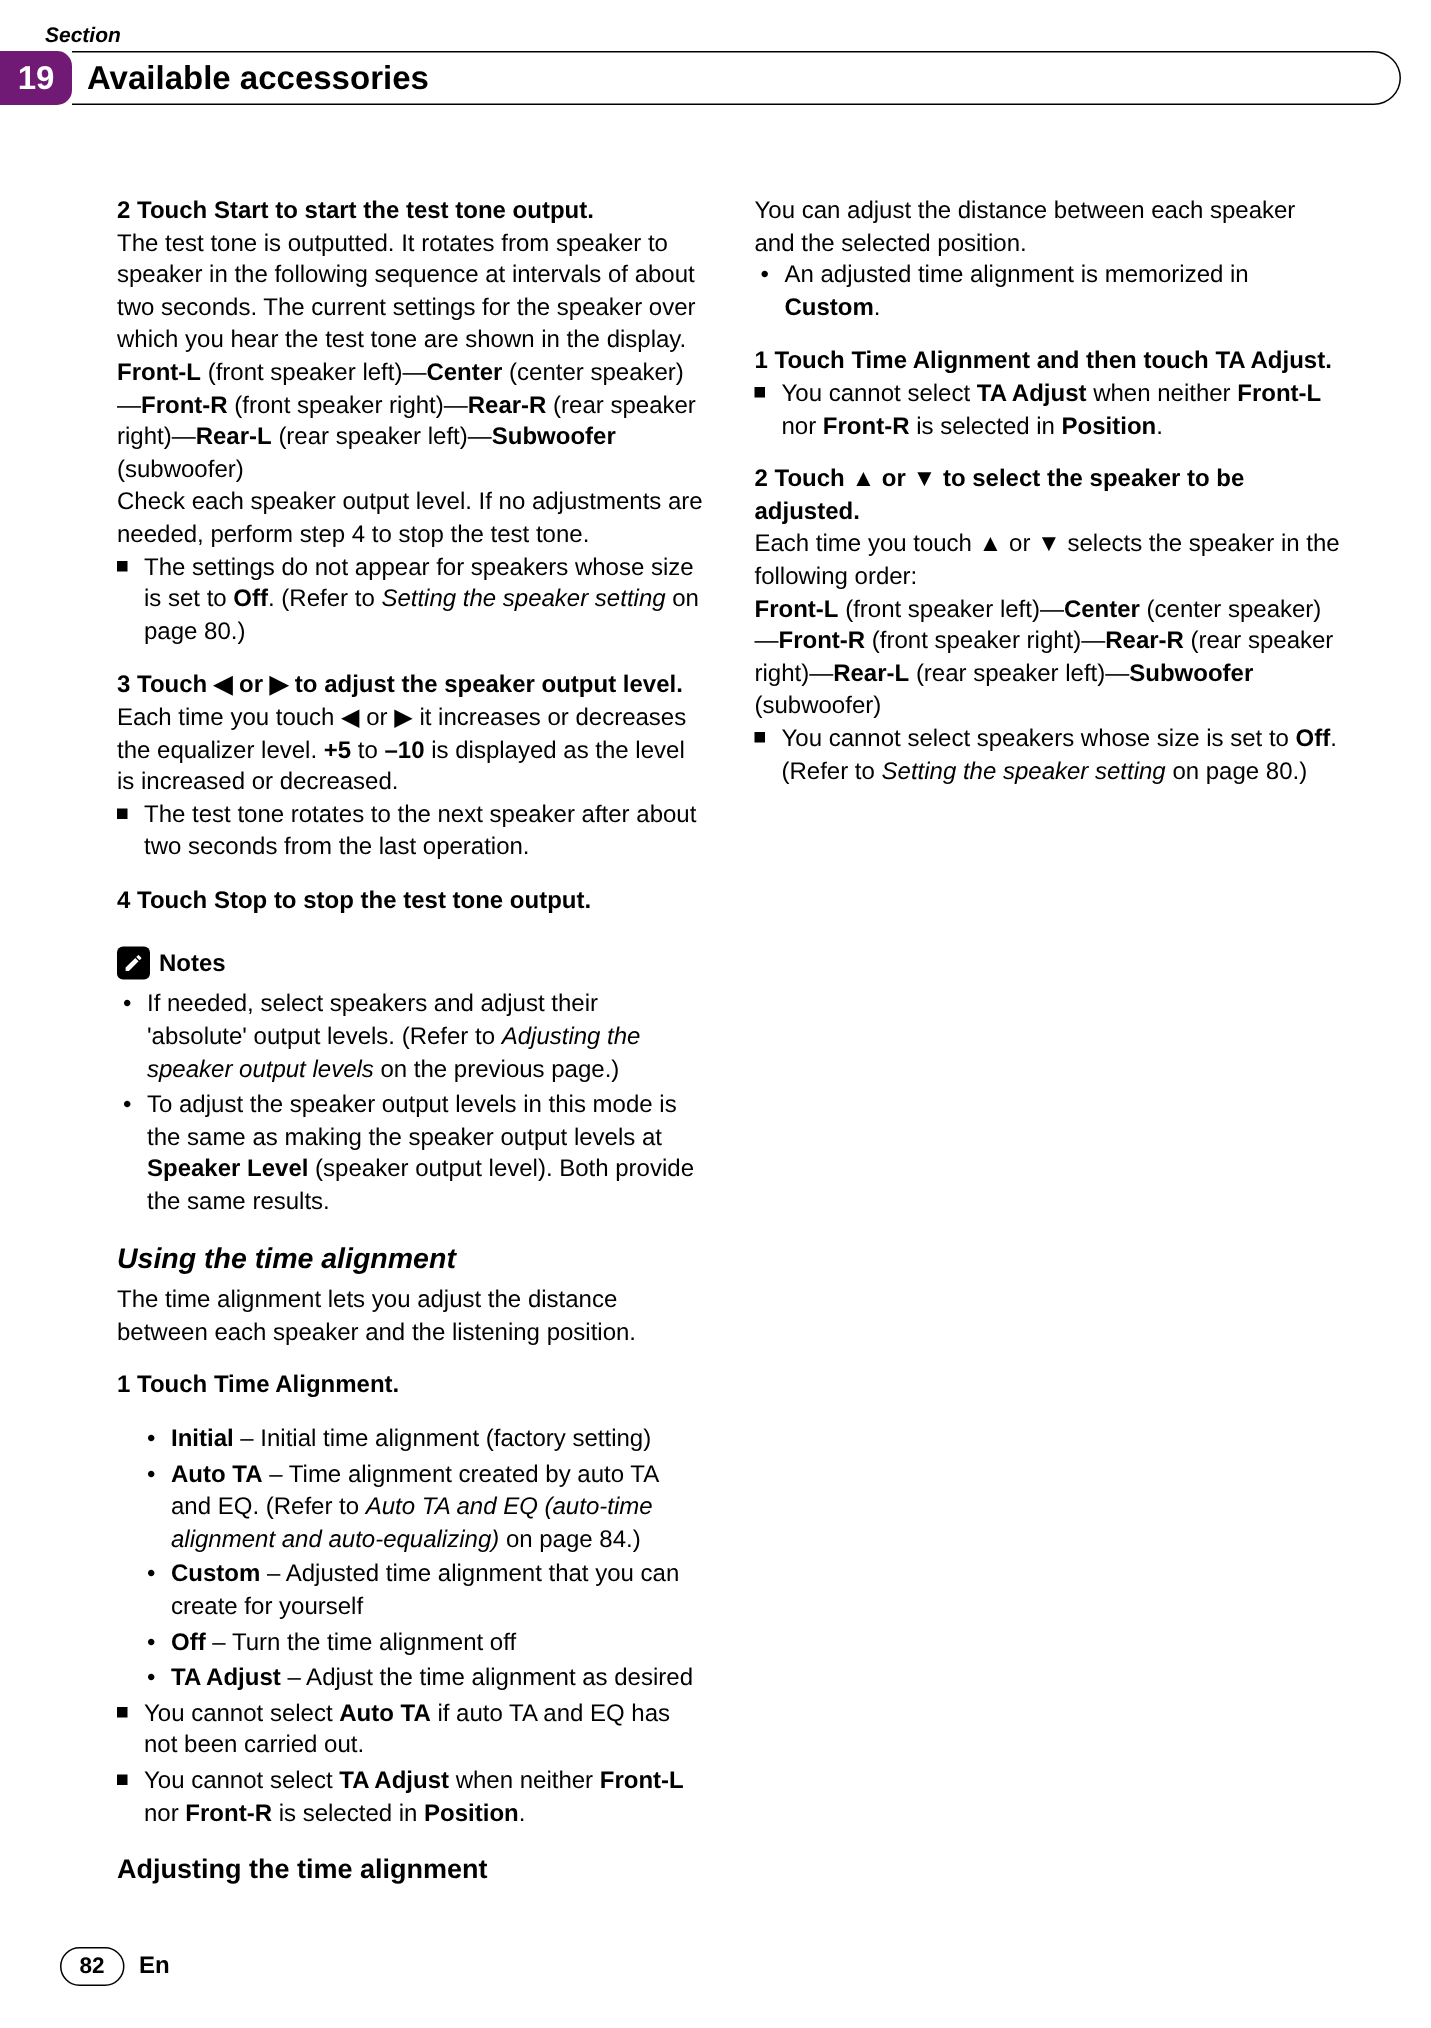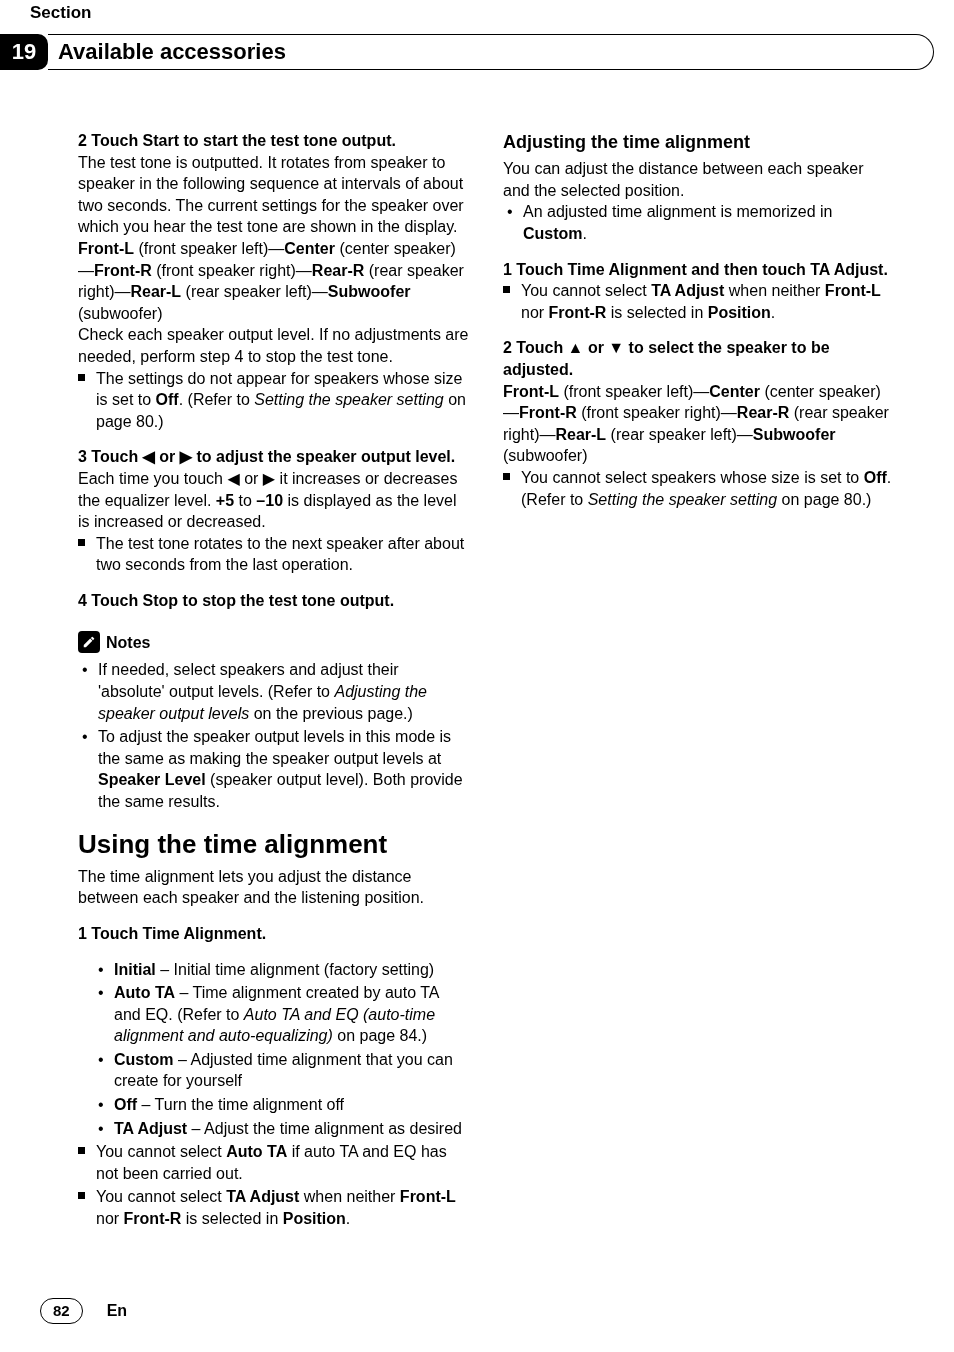--- a/index.html
+++ b/index.html
@@ -8,35 +8,36 @@
     background: #fff;
     color: #000;
     width: 954px;
     height: 1352px;
     position: relative;
     font-size: 16px;
     line-height: 1.35;
   }
   .section-label {
     position: absolute;
-    top: 2px;
+    top: 14px;
     left: 30px;
-    font-size: 17px;
+    font-size: 14px;
     font-weight: bold;
+    font-style: italic;
   }
   .header-row {
     position: absolute;
     top: 34px;
     left: 0;
     right: 20px;
     display: flex;
     align-items: center;
   }
   .chapter-badge {
-    background: #000000;
+    background: #701a75;
     color: #fff;
     font-weight: bold;
     font-size: 22px;
     width: 48px;
     height: 36px;
     border-top-right-radius: 10px;
     border-bottom-right-radius: 10px;
     display: flex;
     align-items: center;
     justify-content: center;
@@ -60,21 +61,21 @@
     left: 78px;
     right: 60px;
     bottom: 90px;
     column-count: 2;
     column-gap: 34px;
     column-fill: auto;
   }
   .block { break-inside: avoid-column; margin-bottom: 14px; }
   .flow { margin-bottom: 14px; }
   .step-head { font-weight: bold; }
-  .h2 { font-size: 26px; font-weight: 900; margin-top: 10px; margin-bottom: 4px; }
+  .h2 { font-size: 19px; font-weight: 900; margin-top: 10px; margin-bottom: 4px; font-style: italic; }
   .h3 { font-size: 18px; font-weight: 900; margin-top: 6px; margin-bottom: 4px; }
   ul.bullets { list-style: none; padding-left: 20px; }
   ul.bullets > li { position: relative; margin-bottom: 2px; }
   ul.bullets > li::before {
     content: "•"; position: absolute; left: -16px; top: 0;
   }
   ul.squares { list-style: none; padding-left: 0; }
   ul.squares > li { position: relative; padding-left: 18px; margin-bottom: 2px; }
   ul.squares > li::before {
     content: ""; position: absolute; left: 0; top: 6px;
@@ -87,21 +88,21 @@
   .notes-icon {
     width: 22px; height: 22px; background:#000; border-radius:4px;
     display:flex; align-items:center; justify-content:center;
   }
   .notes-icon svg { width:14px; height:14px; }
   .b { font-weight: bold; }
   .i { font-style: italic; }
   .footer {
     position: absolute;
     bottom: 28px; left: 40px;
-    display: flex; align-items: center; gap: 24px;
+    display: flex; align-items: center; gap: 10px;
   }
   .page-pill {
     border: 1.5px solid #000; border-radius: 14px;
     padding: 2px 12px; font-weight: bold; font-size: 15px;
   }
   .en-label { font-size: 16px; font-weight: bold; }
 </style>
 </head>
 <body>
 
@@ -194,20 +195,21 @@
 
   <div class="flow">
     <div class="step-head">1    Touch Time Alignment and then touch TA Adjust.</div>
     <ul class="squares">
       <li><span>You cannot select </span><span class="b">TA Adjust</span><span> when neither </span><span class="b">Front-L</span><span> nor </span><span class="b">Front-R</span><span> is selected in </span><span class="b">Position</span><span>.</span></li>
     </ul>
   </div>
 
   <div class="flow">
     <div class="step-head">2    Touch ▲ or ▼ to select the speaker to be adjusted.</div>
+    <div>Each time you touch ▲ or ▼ selects the speaker in the following order:</div>
     <div>
       <span class="b">Front-L</span><span> (front speaker left)—</span><span class="b">Center</span><span> (center speaker)—</span><span class="b">Front-R</span><span> (front speaker right)—</span><span class="b">Rear-R</span><span> (rear speaker right)—</span><span class="b">Rear-L</span><span> (rear speaker left)—</span><span class="b">Subwoofer</span><span> (subwoofer)</span>
     </div>
     <ul class="squares">
       <li><span>You cannot select speakers whose size is set to </span><span class="b">Off</span><span>. (Refer to </span><span class="i">Setting the speaker setting</span><span> on page 80.)</span></li>
     </ul>
   </div>
 
 </div>
 

